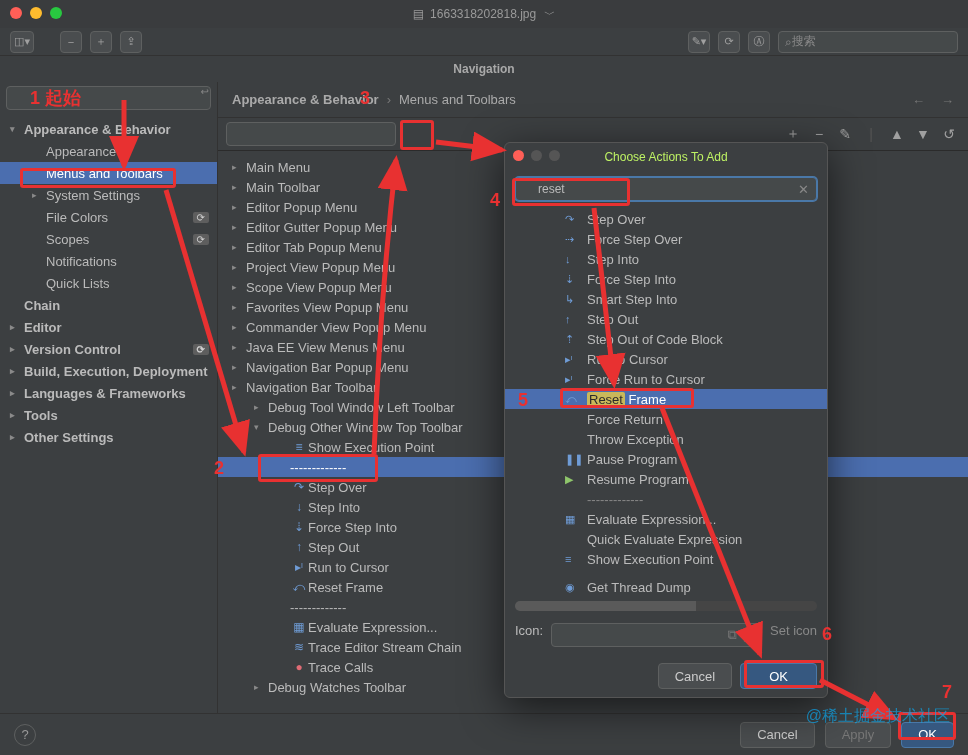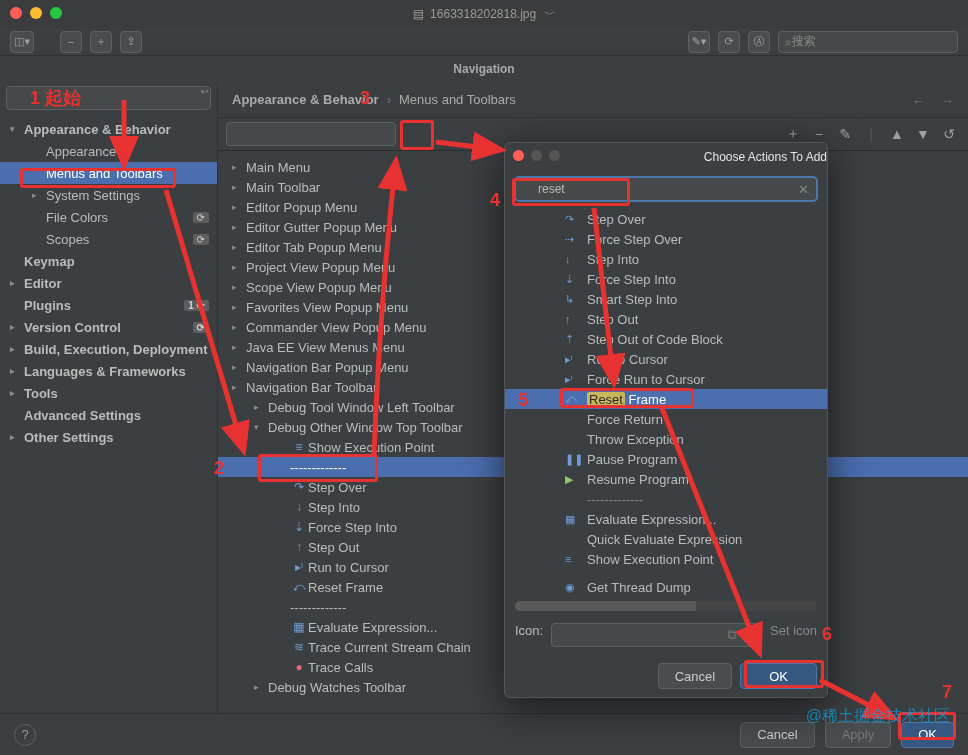--- a/index.html
+++ b/index.html
@@ -67,21 +67,21 @@
   .mrow.sel{background:#4b6eaf;color:#fff}
   .mrow .ic{width:18px;display:inline-flex;align-items:center;justify-content:center;font-size:12px;color:#6f9cd6}
   .footer{height:42px;border-top:1px solid #323232;display:flex;align-items:center;padding:0 14px;gap:10px}
   .footer .help{width:22px;height:22px;border:1px solid #5e6060;border-radius:50%;display:flex;align-items:center;justify-content:center;color:#999}
   .footer .spacer{flex:1}
   .btn{height:26px;padding:0 16px;border:1px solid #5e6060;border-radius:4px;background:#4a4d4f;color:#ccc;display:flex;align-items:center}
   .btn.primary{background:#365880;border-color:#4a78a8;color:#fff}
   .btn.disabled{color:#777}
   
   .modal{position:absolute;left:504px;top:142px;width:324px;background:#3c3f41;border:1px solid #555;border-radius:6px;box-shadow:0 10px 40px rgba(0,0,0,.6)}
-  .modal-title{height:28px;display:flex;align-items:center;justify-content:flex-end;color:#e5e5e5;font-size:12px;position:relative}
+  .modal-title{height:28px;display:flex;align-items:center;justify-content:center;color:#bef264;font-size:12px;position:relative}
   .modal-title .traffic{left:8px;top:7px;gap:7px}
   .modal-title .traffic .dot{width:11px;height:11px}
   .modal-search{padding:6px 10px}
   .modal-search .input{border-color:#4a78a8;box-shadow:0 0 0 1px #4a78a8}
   .modal-search .xicon{position:absolute;right:8px;top:5px;color:#888}
   .action-list{max-height:390px;overflow:auto;padding:2px 0}
   .arow{display:flex;align-items:center;height:20px;padding:0 10px 0 60px;white-space:nowrap}
   .arow.sel{background:#4b6eaf;color:#fff}
   .arow .ic{width:18px;color:#6f9cd6;font-size:11px;margin-right:4px}
   .arow .hl{background:#c9b85a;color:#2b2b2b;border-radius:2px;padding:0 2px}
@@ -159,53 +159,52 @@
         <div class="tree-item lvl1">
           <span class="caret"></span>
           <span>File Colors</span>
           <span class="badge reset">⟳</span>
         </div>
         <div class="tree-item lvl1">
           <span class="caret"></span>
           <span>Scopes</span>
           <span class="badge reset">⟳</span>
         </div>
-        <div class="tree-item bold">
-          <span class="caret"></span>
-          <span>Keymap</span>
+        <div class="tree-item lvl1">
+          <span class="caret"></span>
+          <span>Notifications</span>
+        </div>
+        <div class="tree-item lvl1">
+          <span class="caret"></span>
+          <span>Quick Lists</span>
+        </div>
+        <div class="tree-item bold">
+          <span class="caret"></span>
+          <span>Chain</span>
         </div>
         <div class="tree-item bold">
           <span class="caret">▸</span>
           <span>Editor</span>
-        </div>
-        <div class="tree-item bold">
-          <span class="caret"></span>
-          <span>Plugins</span>
-          <span class="badge reset">1 ⟳</span>
         </div>
         <div class="tree-item bold">
           <span class="caret">▸</span>
           <span>Version Control</span>
           <span class="badge reset">⟳</span>
         </div>
         <div class="tree-item bold">
           <span class="caret">▸</span>
           <span>Build, Execution, Deployment</span>
         </div>
         <div class="tree-item bold">
           <span class="caret">▸</span>
           <span>Languages &amp; Frameworks</span>
         </div>
         <div class="tree-item bold">
           <span class="caret">▸</span>
           <span>Tools</span>
-        </div>
-        <div class="tree-item bold">
-          <span class="caret"></span>
-          <span>Advanced Settings</span>
         </div>
         <div class="tree-item bold">
           <span class="caret">▸</span>
           <span>Other Settings</span>
         </div>
       </div>
   </div>
 
   <div class="content">
     <div class="breadcrumb">
@@ -332,21 +331,21 @@
           <span>-------------</span>
         </div>
         <div class="mrow lvl2">
           <span class="caret"></span>
           <span class="ic" style="">▦</span>
           <span>Evaluate Expression...</span>
         </div>
         <div class="mrow lvl2">
           <span class="caret"></span>
           <span class="ic" style="">≋</span>
-          <span>Trace Current Stream Chain</span>
+          <span>Trace Editor Stream Chain</span>
         </div>
         <div class="mrow lvl2">
           <span class="caret"></span>
           <span class="ic" style="color:#e06c75">●</span>
           <span>Trace Calls</span>
         </div>
         <div class="mrow lvl1">
           <span class="caret">▸</span>
           <span>Debug Watches Toolbar</span>
         </div>

